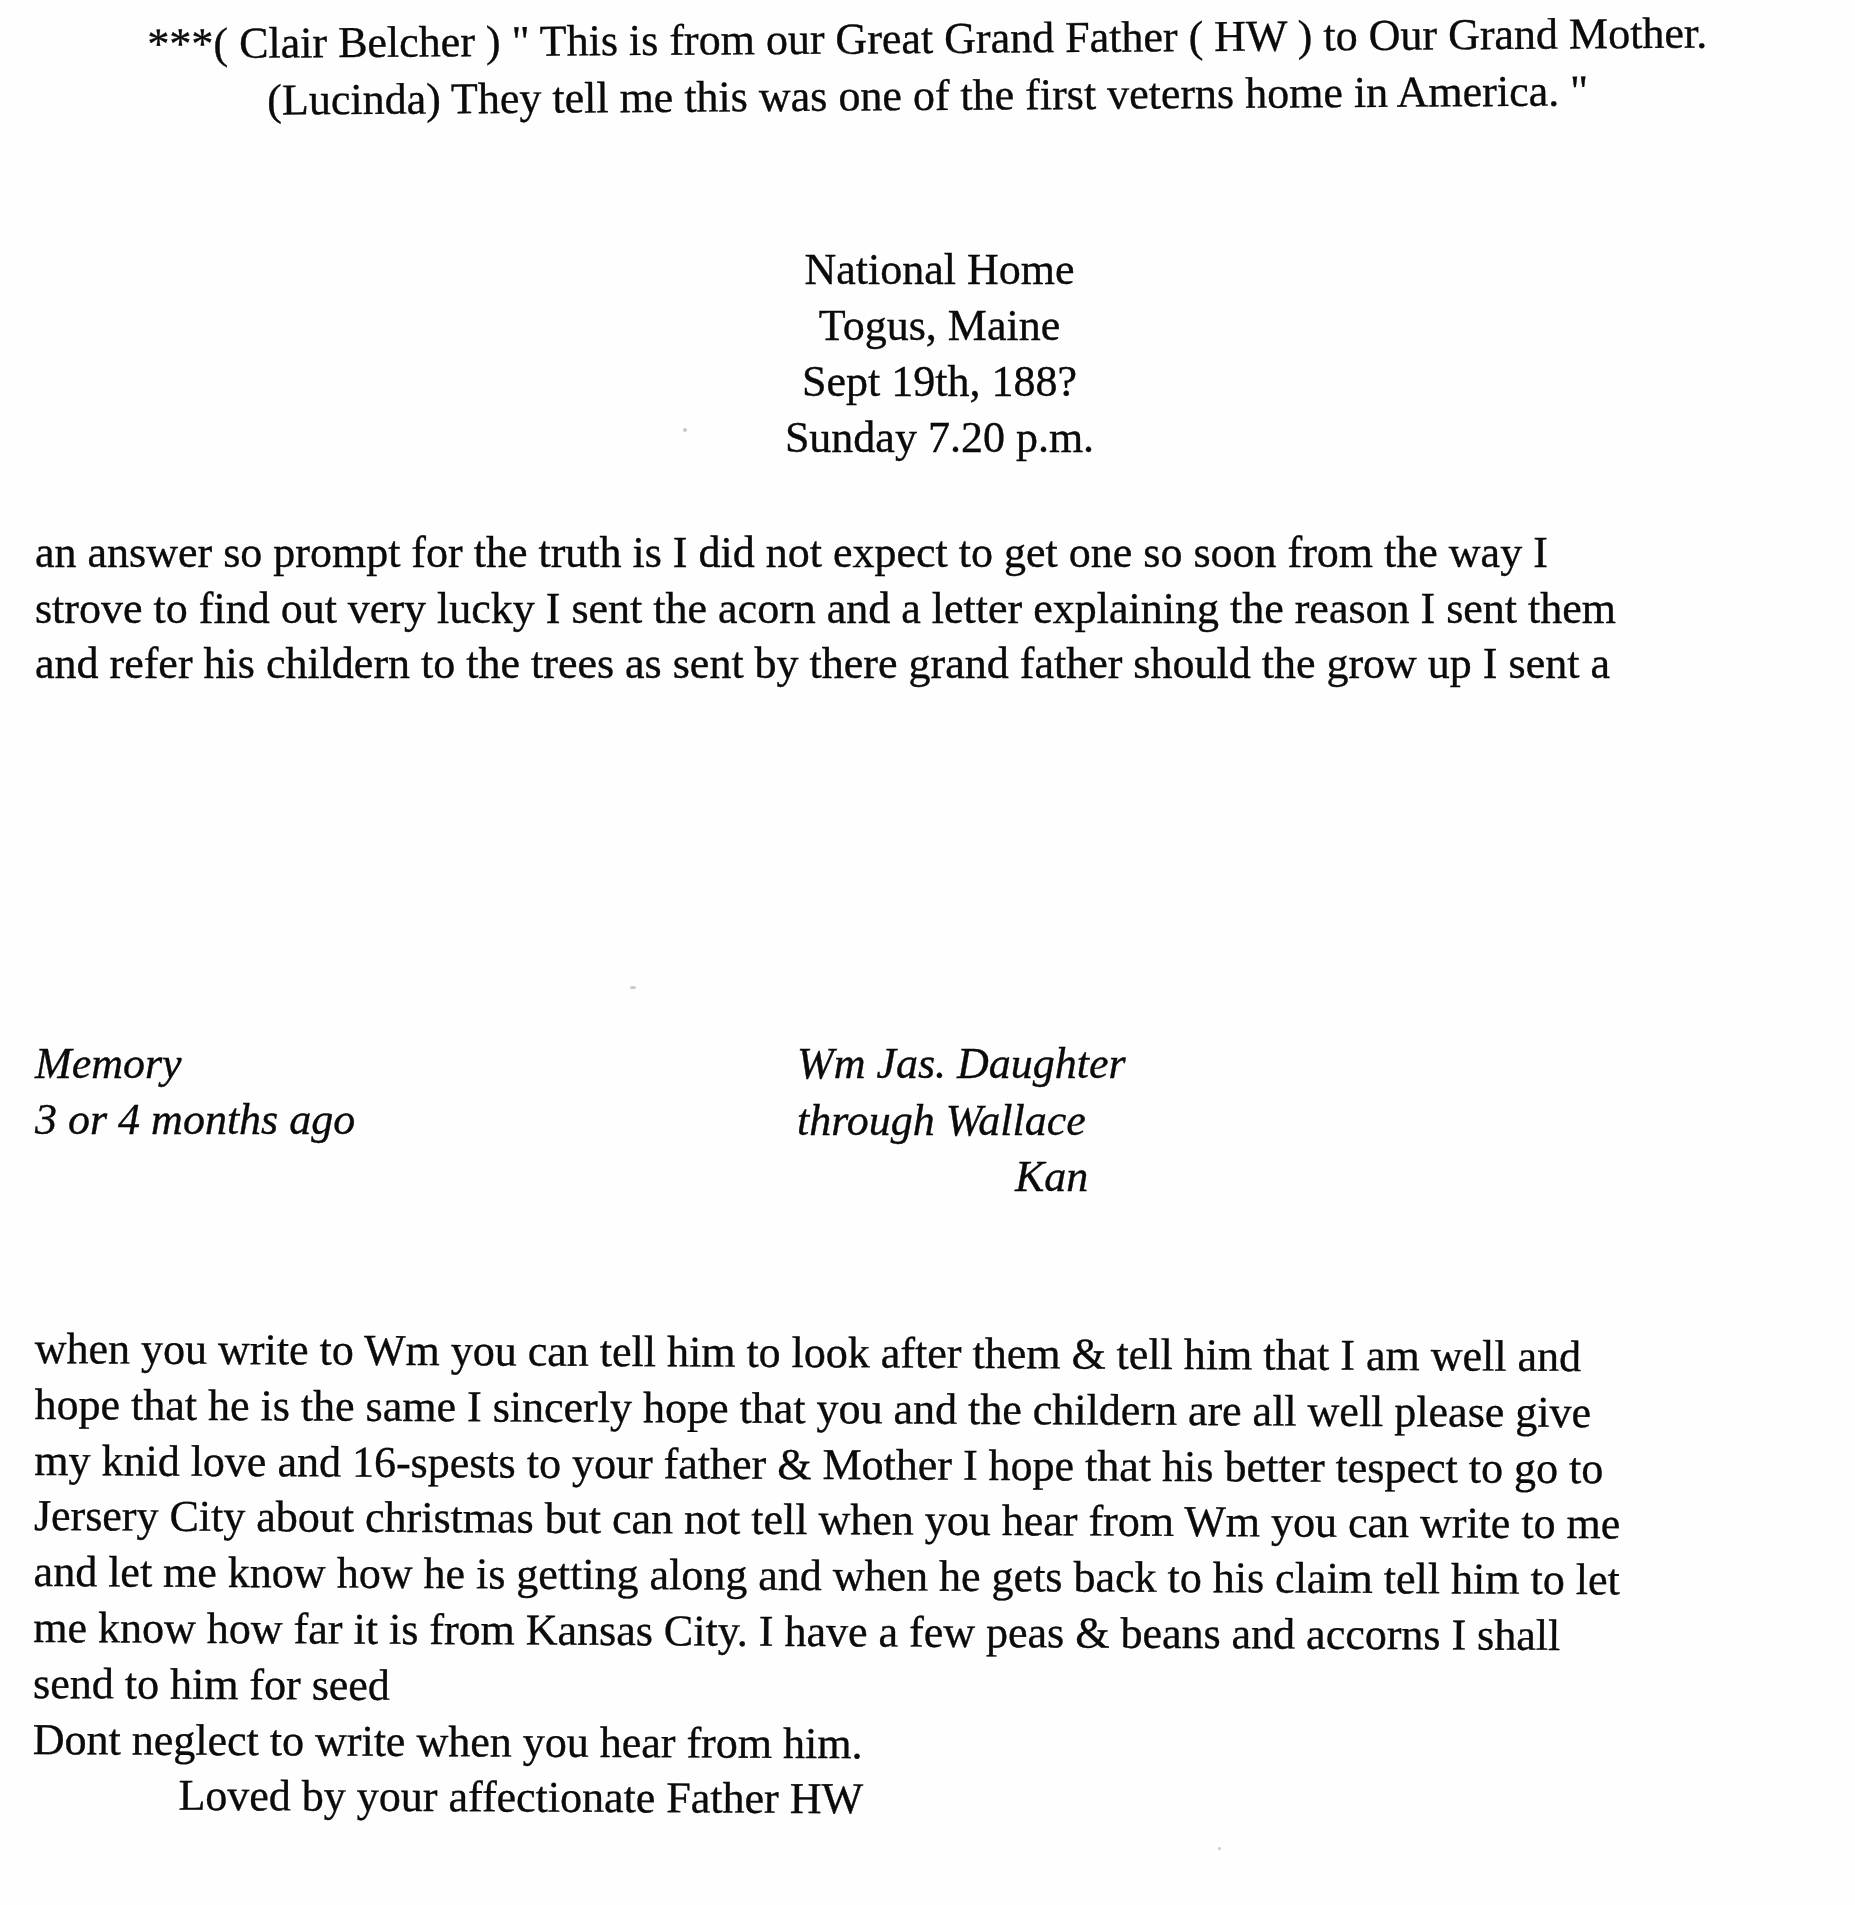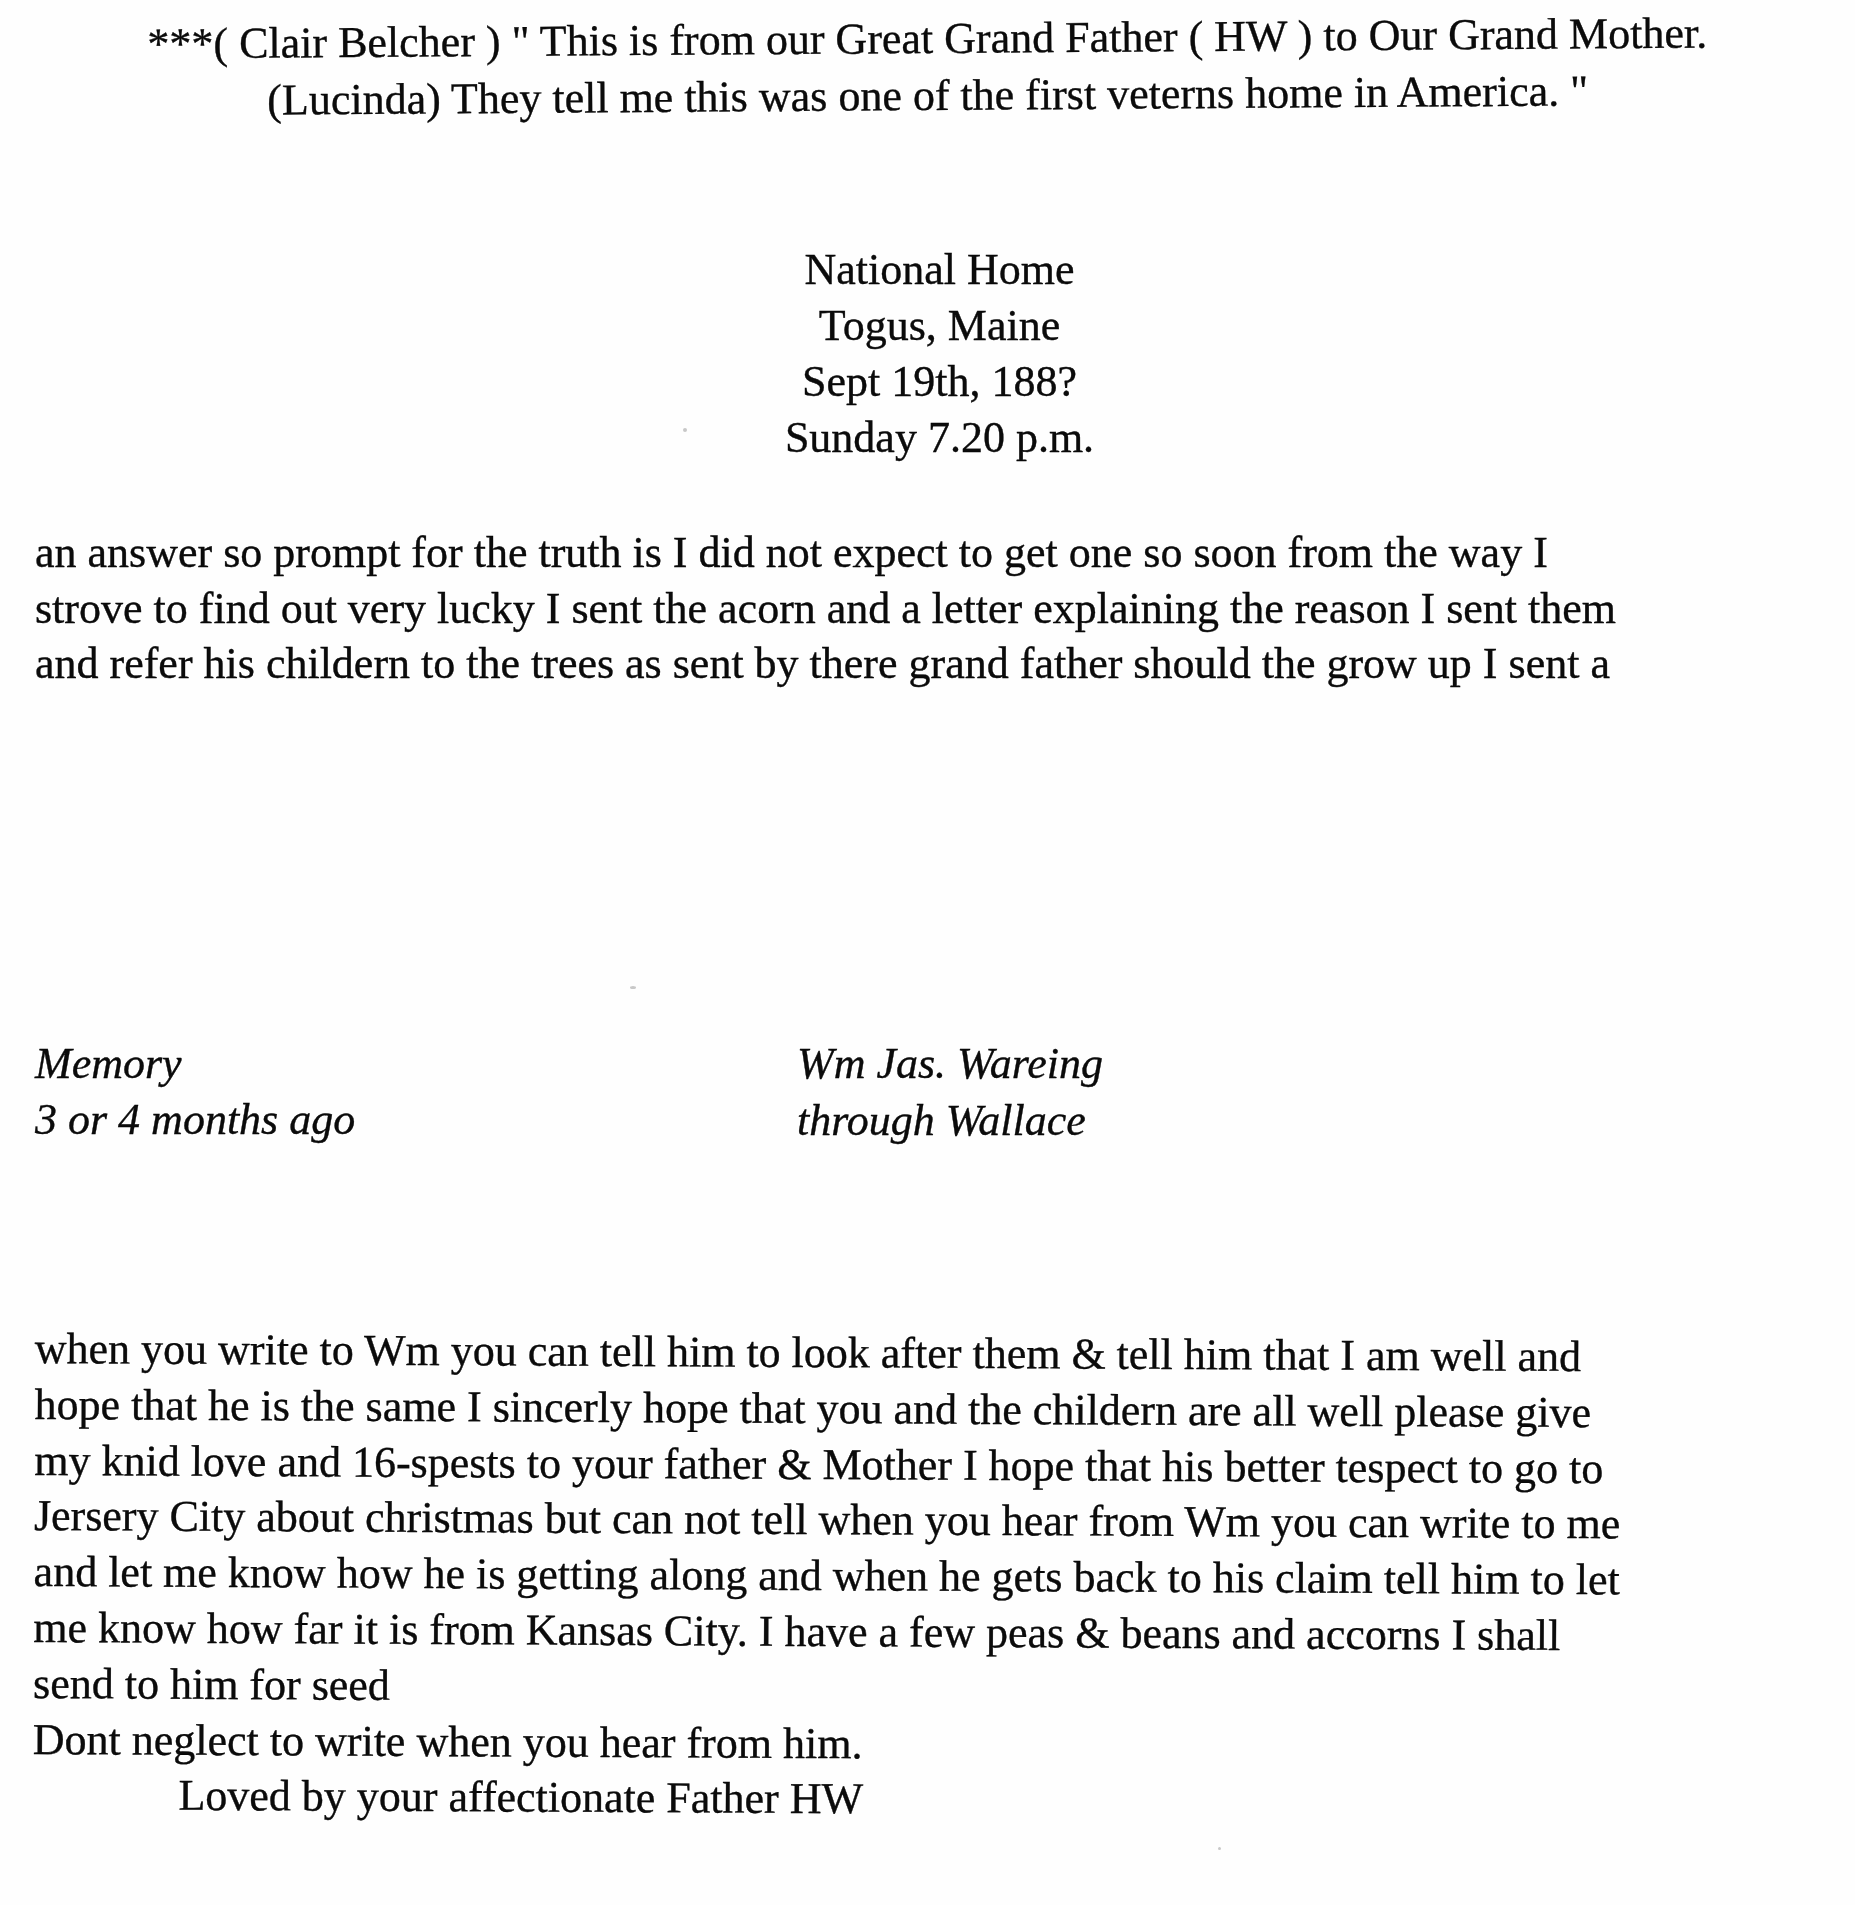--- a/index.html
+++ b/index.html
@@ -115,22 +115,23 @@
     <div class="line">strove to find out very lucky I sent the acorn and a letter explaining the reason I sent them</div>
     <div class="line">and refer his childern to the trees as sent by there grand father should the grow up I sent a</div>
   </div>
 
   <div class="memo">
     <div class="memo-left">
       <div class="line">Memory</div>
       <div class="line">3 or 4 months ago</div>
     </div>
     <div class="memo-right">
-      <div class="line">Wm Jas. Wareing</div>
+      <div class="line">Wm Jas. Daughter</div>
       <div class="line">through Wallace</div>
+      <div class="line kan-indent">Kan</div>
     </div>
   </div>
 
   <div class="block2">
     <div class="line">when you write to Wm you can tell him to look after them &amp; tell him that I am well and</div>
     <div class="line">hope that he is the same I sincerly hope that you and the childern are all well please give</div>
     <div class="line">my knid love and 16-spests to your father &amp; Mother I hope that his better tespect to go to</div>
     <div class="line">Jersery City about christmas but can not tell when you hear from Wm you can write to me</div>
     <div class="line">and let me know how he is getting along and when he gets back to his claim tell him to let</div>
     <div class="line">me know how far it is from Kansas City. I have a few peas &amp; beans and accorns I shall</div>

